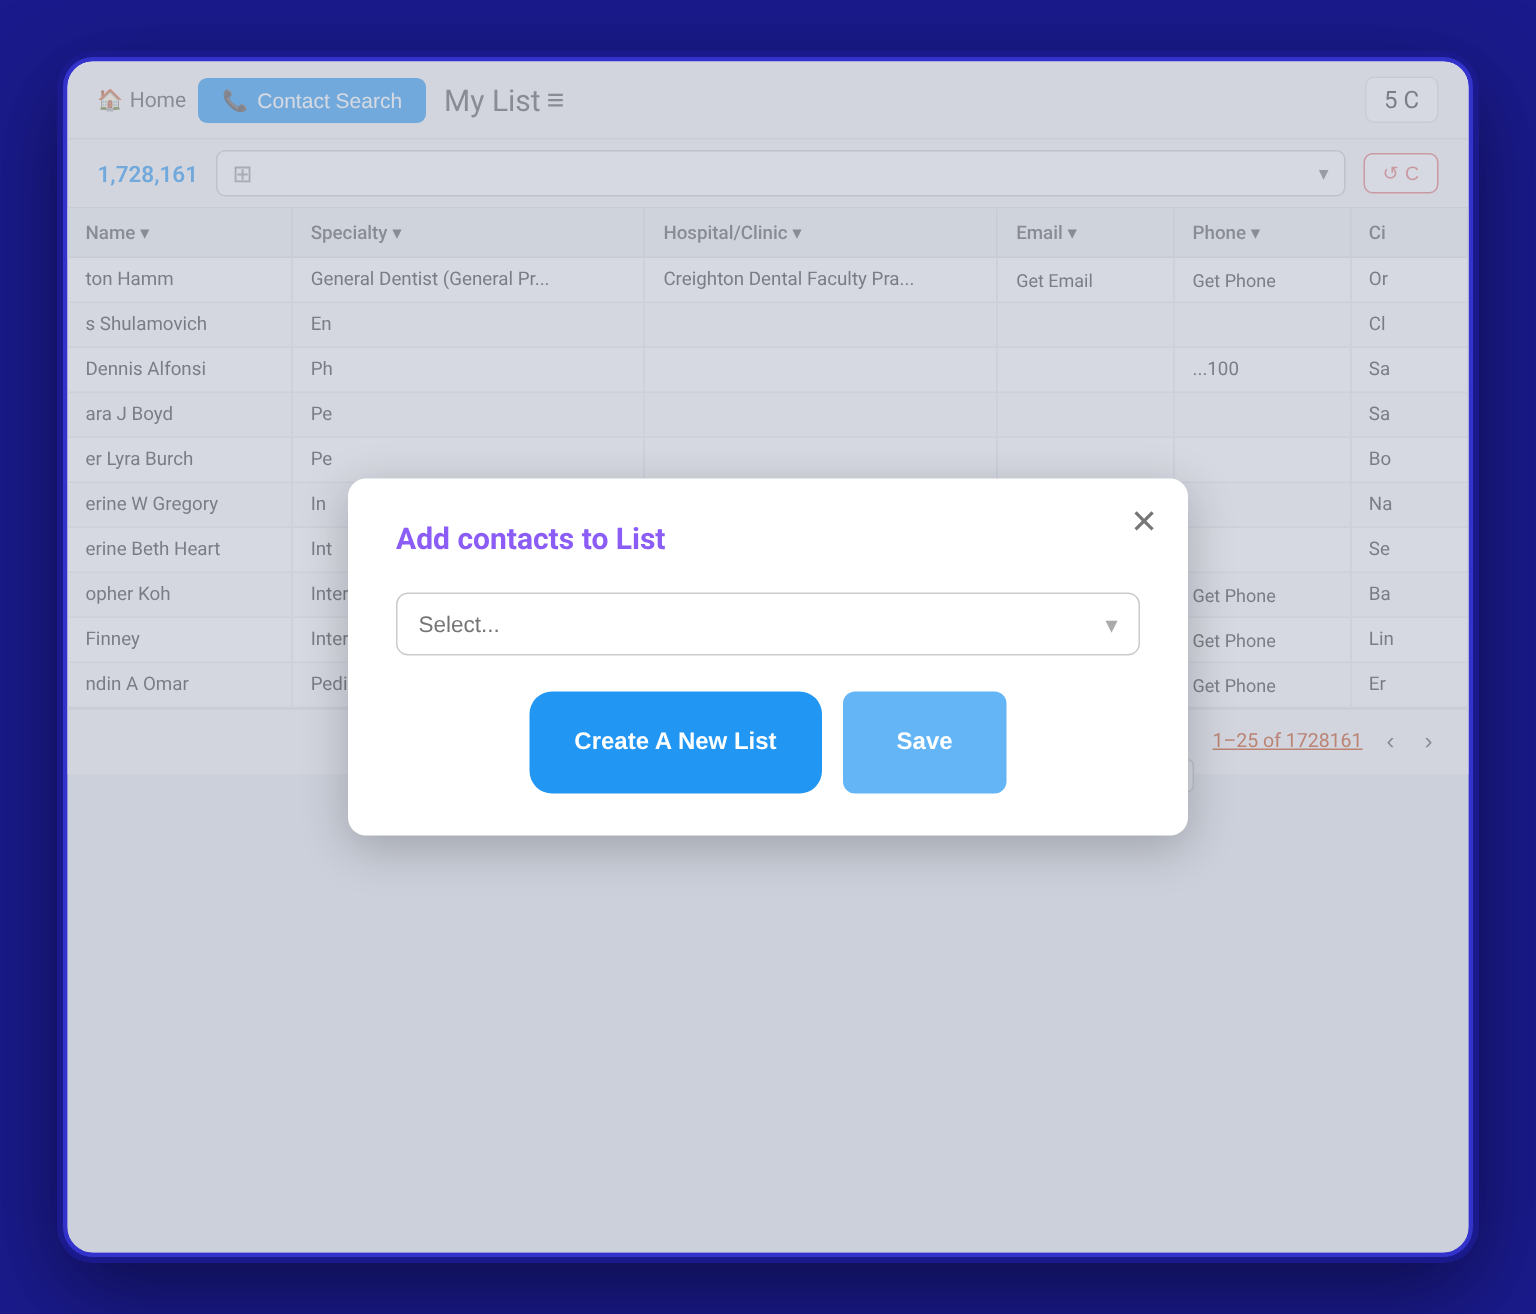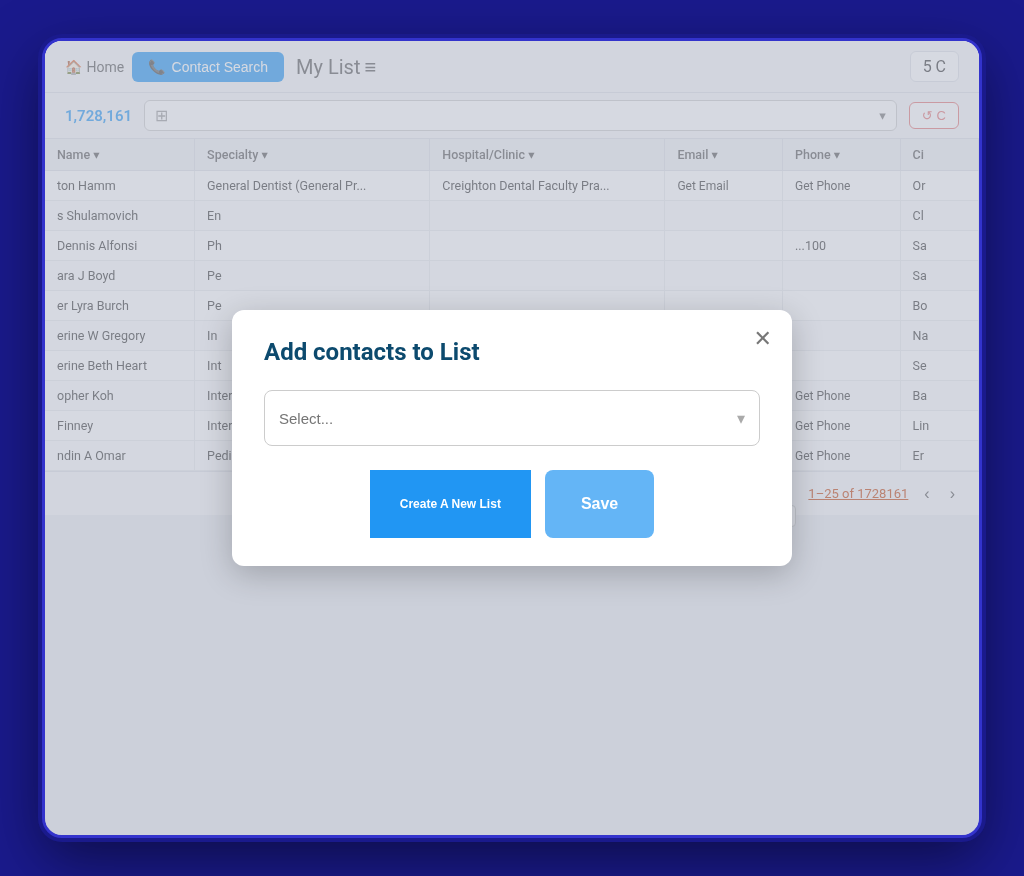--- a/index.html
+++ b/index.html
@@ -201,43 +201,43 @@
     
     .modal {
       background: white;
       border-radius: 12px;
       box-shadow: 0 8px 32px rgba(0,0,0,0.22);
       width: 560px;
       padding: 28px 32px 28px 32px;
       position: relative;
     }
     .modal-title {
-      font-size: 24px;
+      font-size: 20px;
       font-weight: 700;
-      color: #0c4a6e;
+      color: #8b5cf6;
       margin-bottom: 24px;
     }
     .modal-close {
       position: absolute;
       top: 18px;
       right: 20px;
       background: none;
       border: none;
       font-size: 22px;
       color: #777;
       cursor: pointer;
       line-height: 1;
     }
     .modal-select-wrapper {
       border: 1.5px solid #ccc;
       border-radius: 8px;
       display: flex;
       align-items: center;
       padding: 0 14px;
-      height: 56px;
+      height: 42px;
       margin-bottom: 24px;
       background: white;
     }
     .modal-select-input {
       flex: 1;
       border: none;
       outline: none;
       font-size: 15px;
       color: #aaa;
       background: transparent;
@@ -248,23 +248,23 @@
     }
     .modal-actions {
       display: flex;
       gap: 14px;
       justify-content: center;
     }
     .btn-create {
       background: #2196f3;
       color: white;
       border: none;
-      border-radius: 0;
+      border-radius: 15px;
       padding: 13px 30px;
-      font-size: 12px;
+      font-size: 16px;
       font-weight: 600;
       cursor: pointer;
     }
     .btn-save {
       background: #64b5f6;
       color: white;
       border: none;
       border-radius: 8px;
       padding: 25px 36px;
       font-size: 16px;

